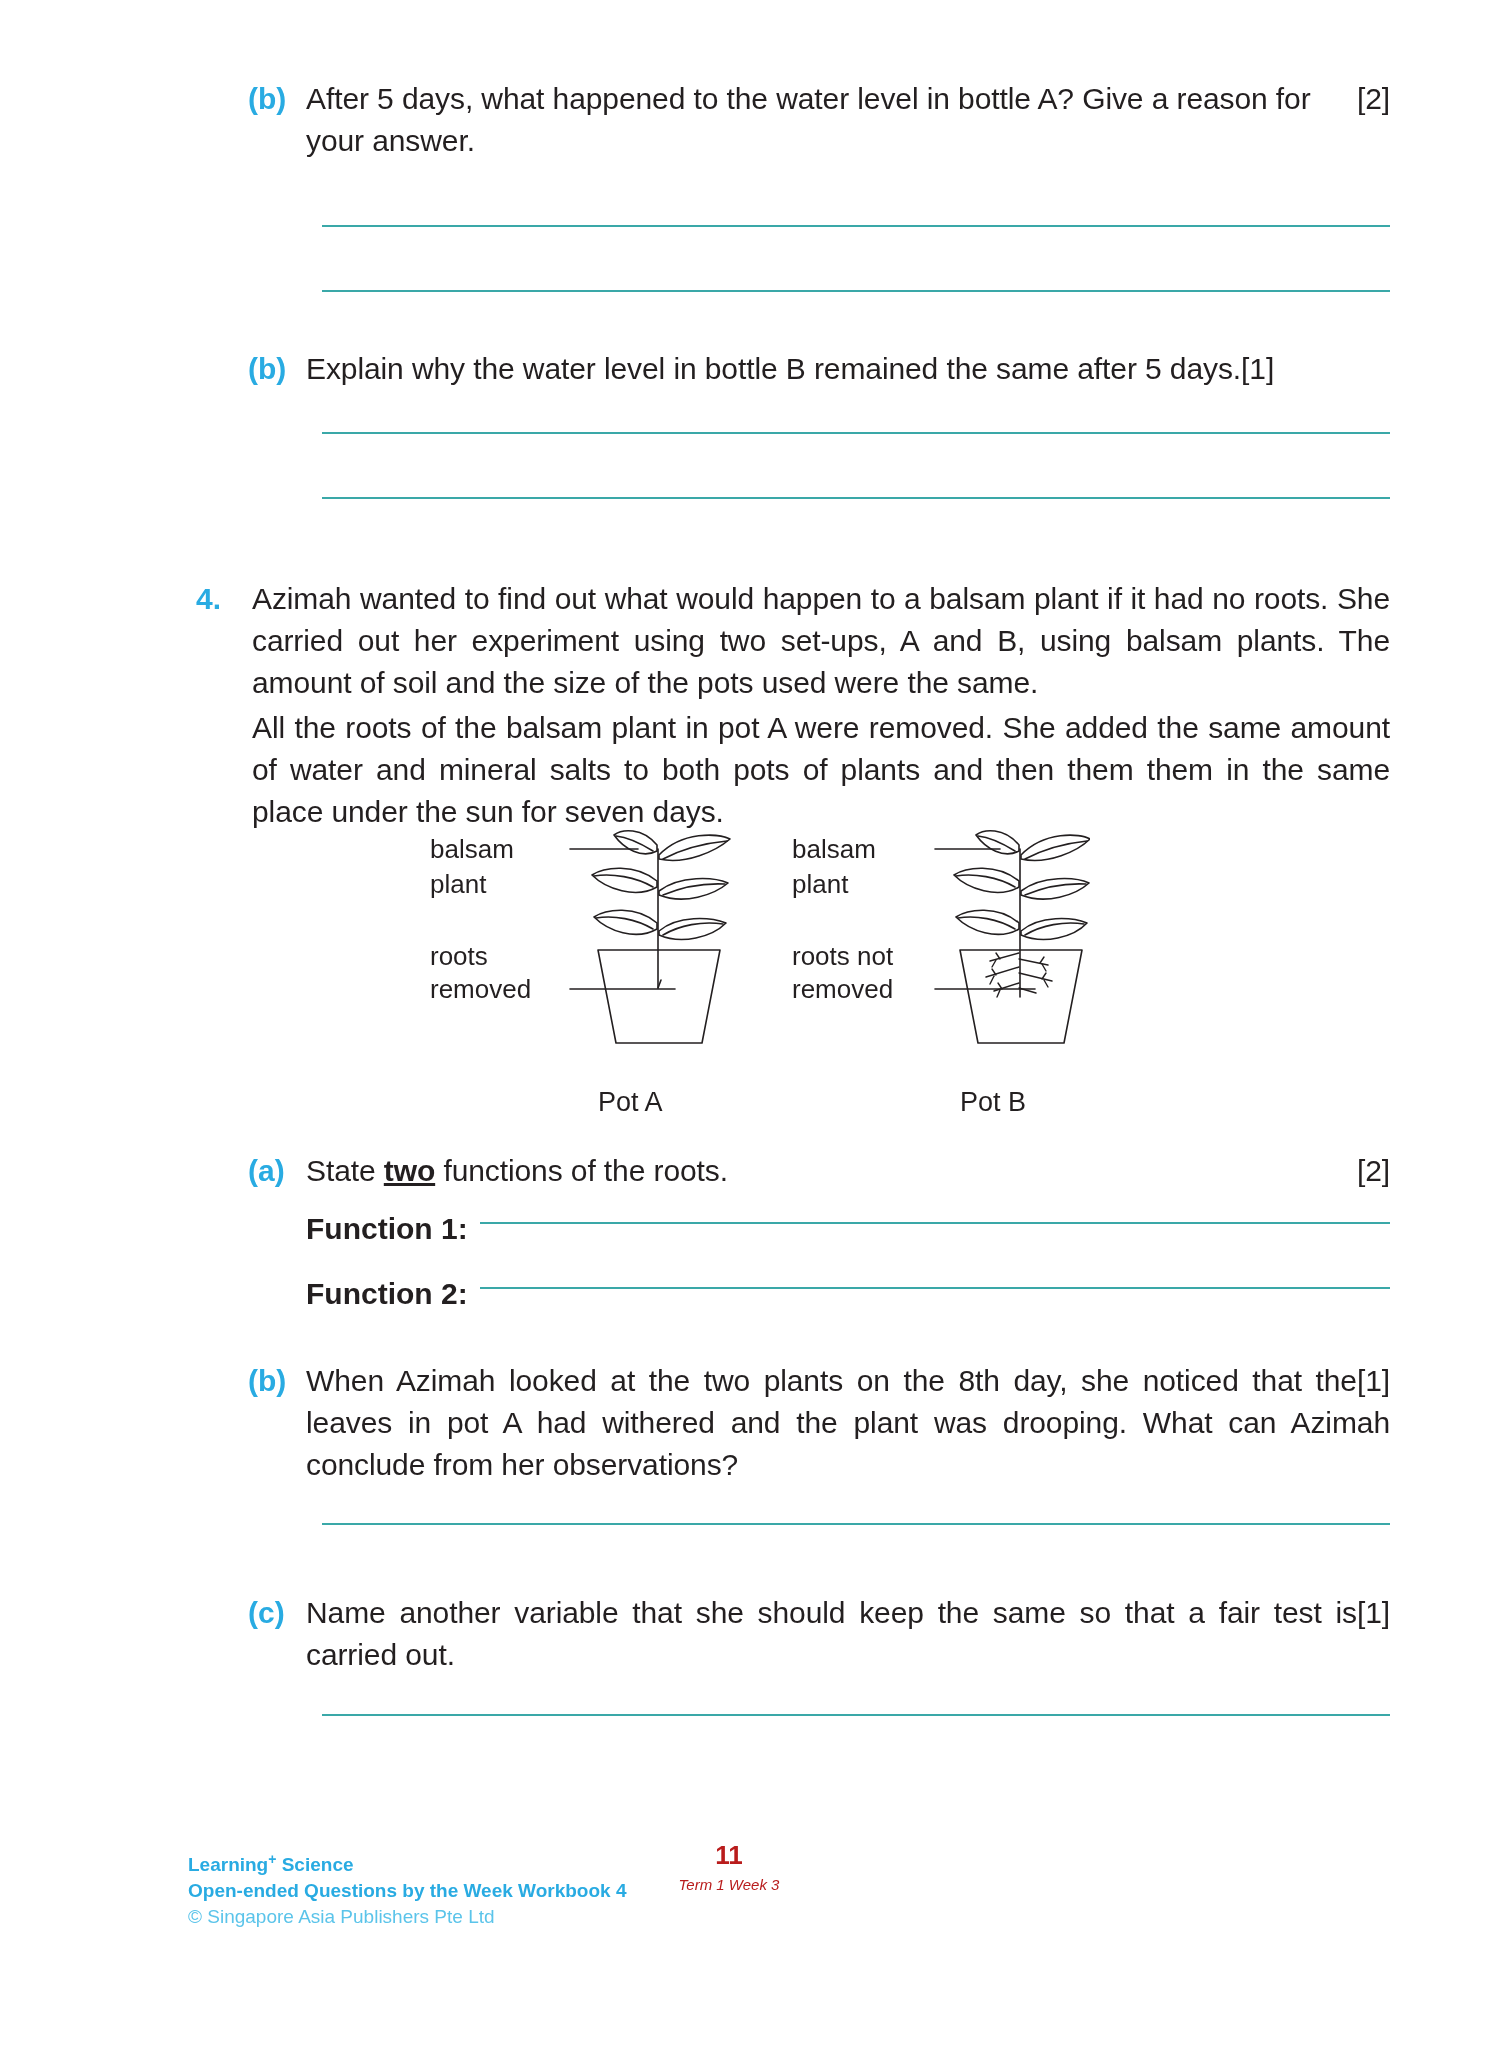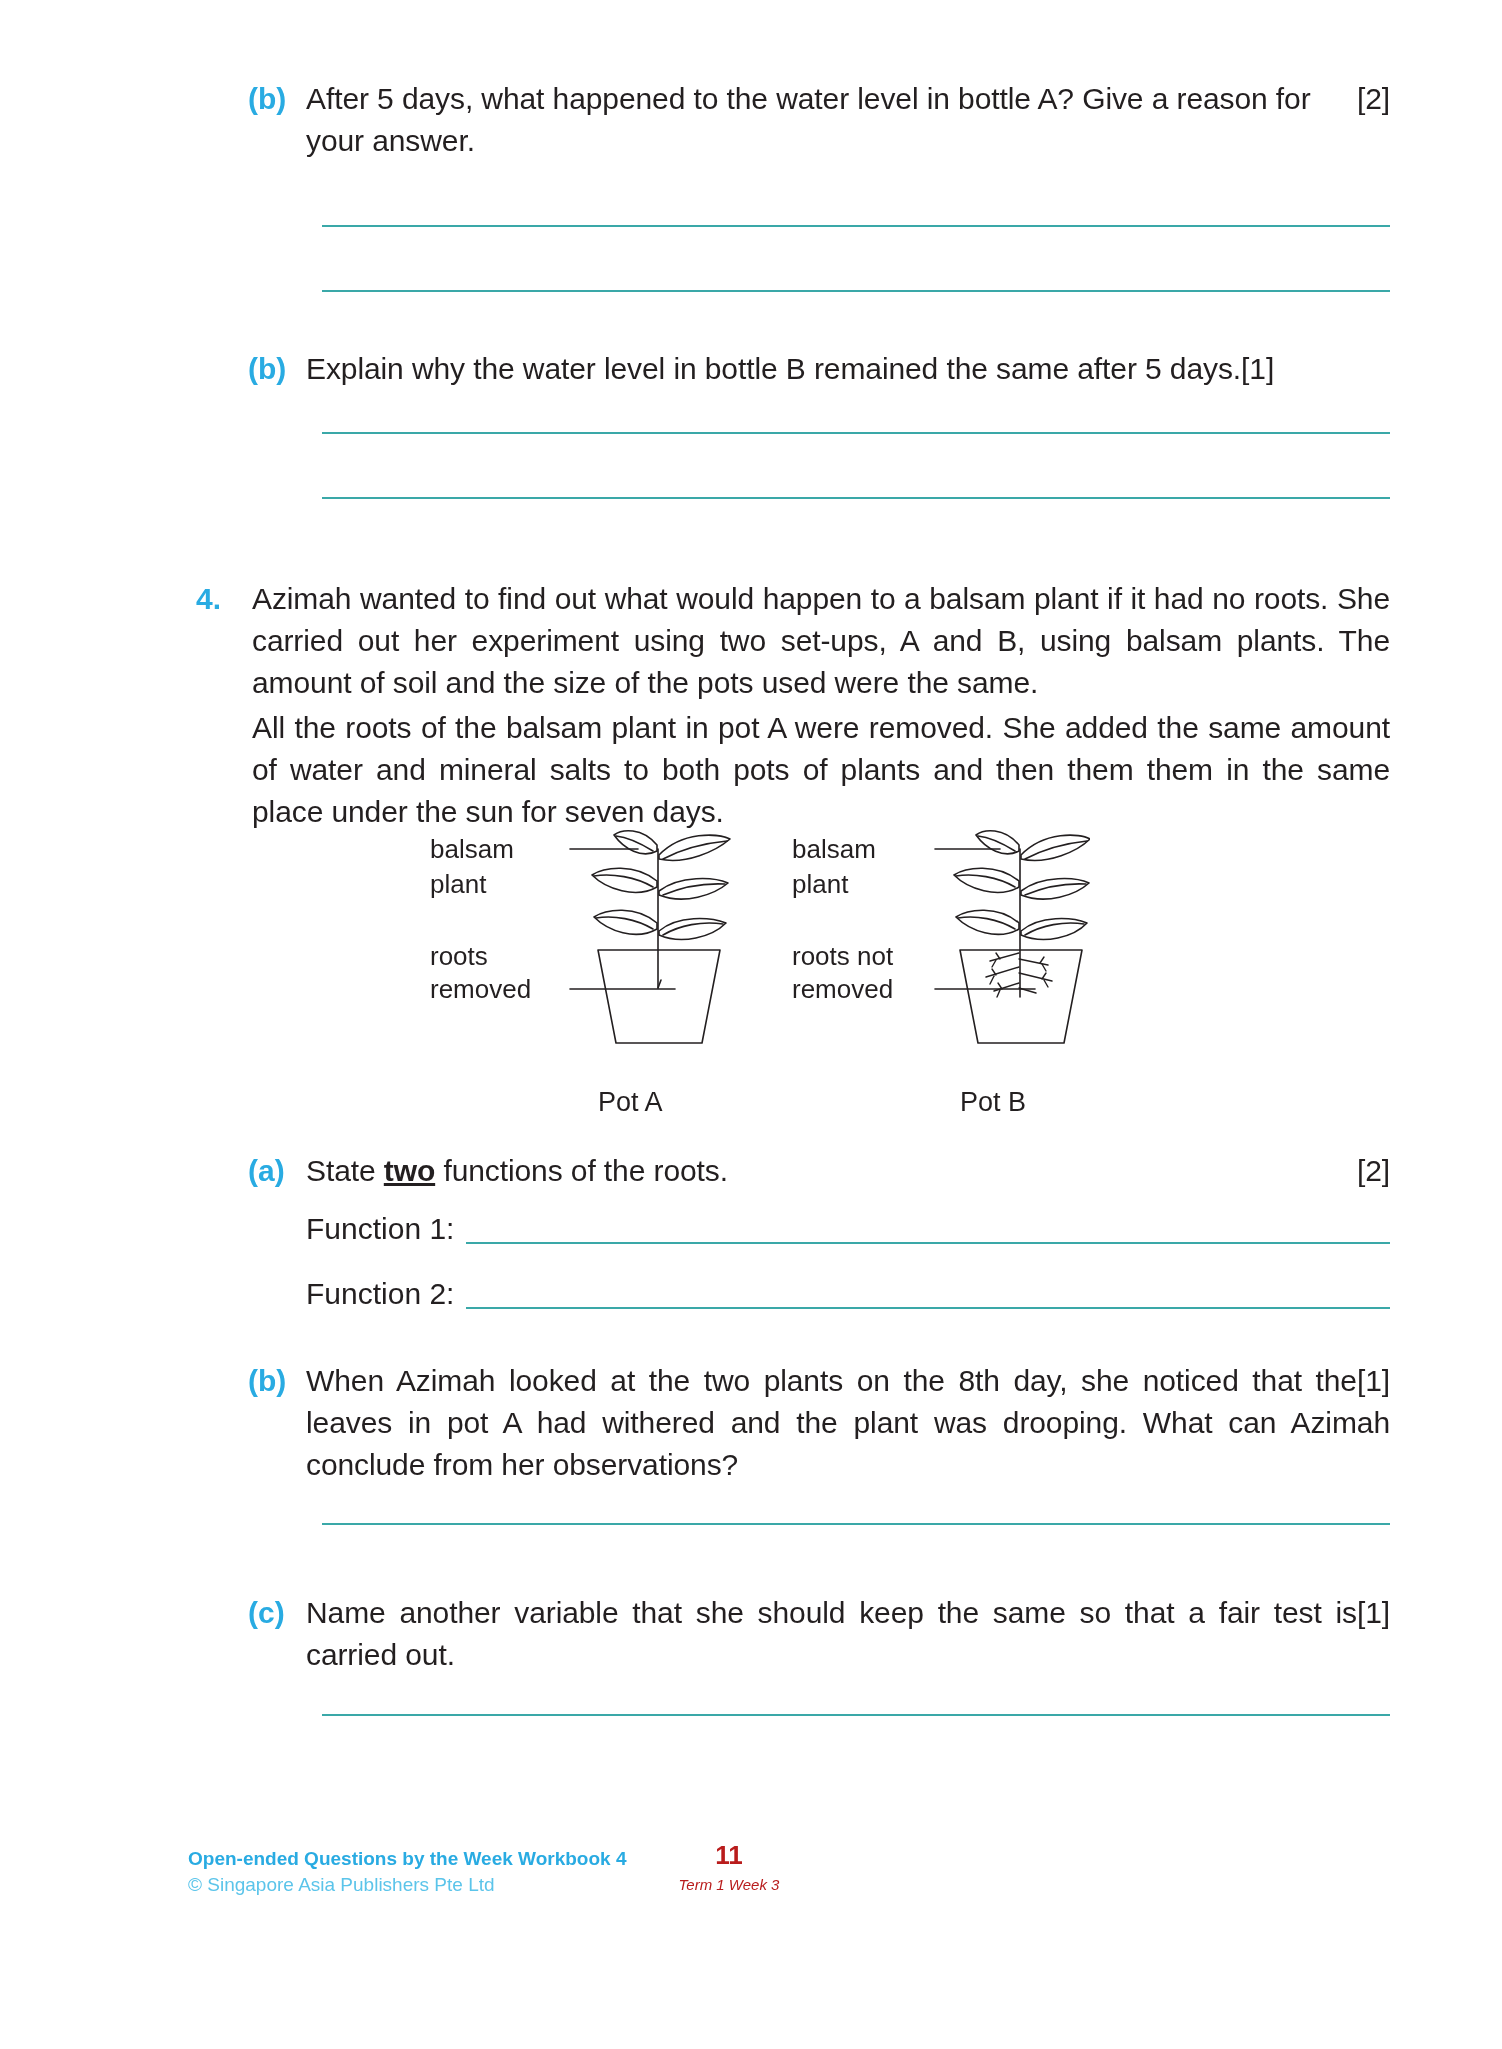--- a/index.html
+++ b/index.html
@@ -62,21 +62,22 @@
   .ansline {
     position: absolute;
     height: 0;
     border-top: 2px solid #3aa8a8;
   }
 
   
   .fnrow {
     position: absolute;
     display: flex;
-    align-items: flex-end;
+    align-items: center;
+    font-weight: bold;
   }
   .fnlabel {
     font-size: 30px;
     line-height: 42px;
     white-space: nowrap;
   }
   .fnrule {
     flex: 1 1 auto;
     border-bottom: 2px solid #3aa8a8;
     margin-left: 12px;
@@ -290,20 +291,21 @@
     <div class="qlabel" style="width:58px;">(c)</div>
     <div class="qtext just">
       <span class="marks">[1]</span>
       <span>Name another variable that she should keep the same so that a fair test is carried out.</span>
     </div>
   </div>
 
   <div class="ansline" style="left:322px; top:1714px; width:1068px;"></div>
 
   <div class="footer-left">
+    <div class="ln1"><span>Learning</span><span class="sup">+</span><span> Science</span></div>
     <div class="ln2">Open-ended Questions by the Week Workbook 4</div>
     <div class="ln3">© Singapore Asia Publishers Pte Ltd</div>
   </div>
 
   <div class="footer-center">
     <div class="pageno">11</div>
     <div class="term">Term 1 Week 3</div>
   </div>
 
 </div>

